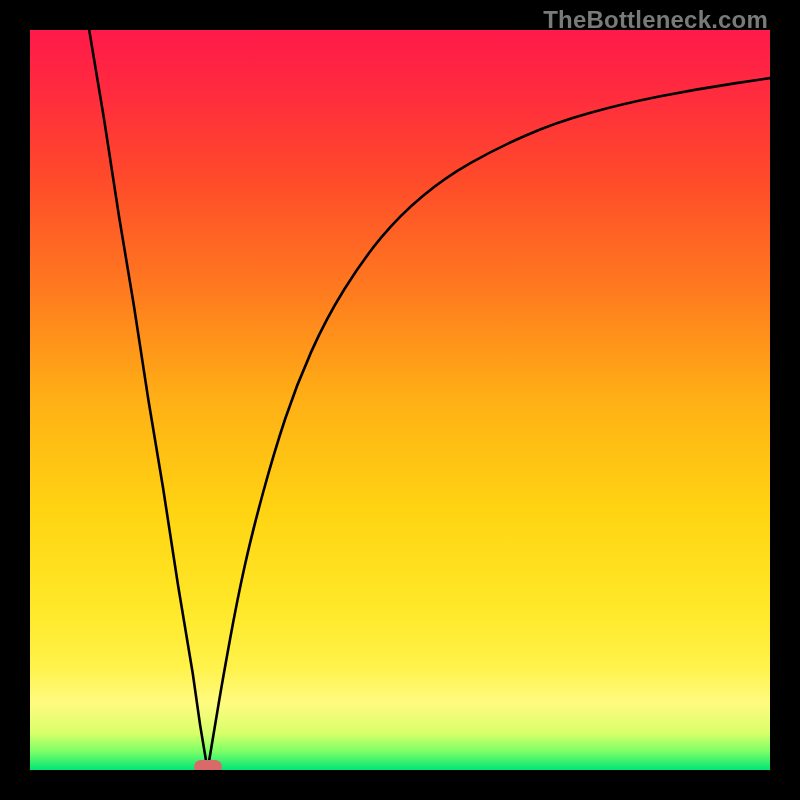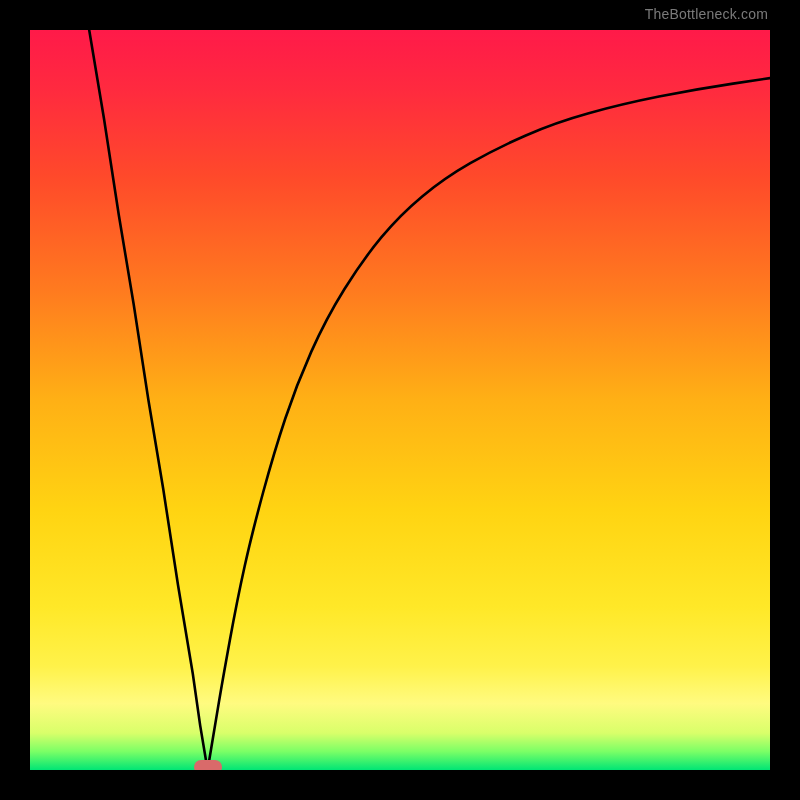--- a/index.html
+++ b/index.html
@@ -37,22 +37,22 @@
     left: 0;
     top: 0;
     width: 100%;
     height: 100%;
   }
   .watermark {
     position: absolute;
     top: 6px;
     right: 32px;
     color: #7a7a7a;
-    font-size: 14px;
-    font-weight: 400;
+    font-size: 24px;
+    font-weight: 700;
     letter-spacing: 0.2px;
     user-select: none;
   }
   .minimum-marker {
     position: absolute;
     width: 28px;
     height: 14px;
     background: #d96a6a;
     border-radius: 7px;
   }

